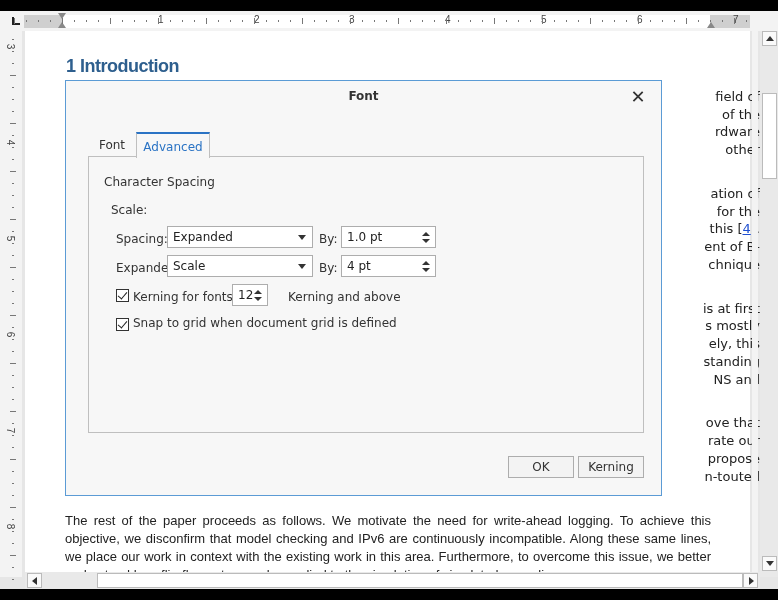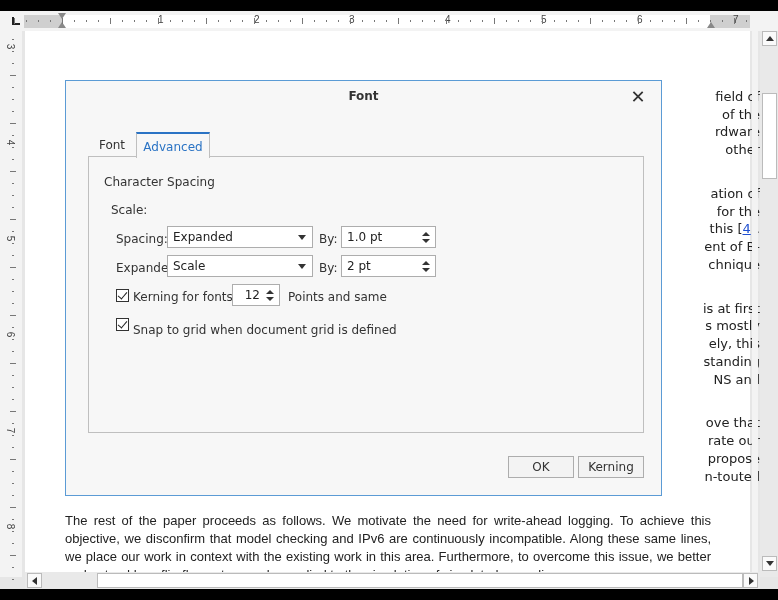--- a/index.html
+++ b/index.html
@@ -192,20 +192,21 @@
         <div class="vtick" style="top: 488px;"></div>
         <div class="vtick" style="top: 500px;"></div>
         <div class="vtick" style="top: 512px;"></div>
         <div class="vtick half" style="top: 524px;"></div>
         <div class="vtick" style="top: 536px;"></div>
         <div class="vtick" style="top: 548px;"></div>
       </div>
   </div>
 
   <div class="page">
+    <div class="heading">1 Introduction</div>
 
     <div class="rline" style="top:58px">field of</div>
     <div class="rline" style="top:76px">of  the</div>
     <div class="rline" style="top:93px">rdware</div>
     <div class="rline" style="top:111px">other</div>
     <div class="rline" style="top:155px">ation of</div>
     <div class="rline" style="top:173px">for the</div>
     <div class="rline" style="top:190px"><span>this [</span><a>4</a><span>].</span></div>
     <div class="rline" style="top:208px">ent of B-</div>
     <div class="rline" style="top:226px">chnique</div>
@@ -267,38 +268,38 @@
         <span class="dn"></span>
       </div>
 
       <div class="lbl" style="left:27px;top:104px">Expanded:</div>
       <div class="combo" style="left:78px;top:98px;width:146px">
         <span>Scale</span>
         <span class="dd"></span>
       </div>
       <div class="lbl" style="left:230px;top:104px">By:</div>
       <div class="spin" style="left:252px;top:98px;width:95px">
-        <span>2 pt</span>
+        <span>4 pt</span>
         <span class="up"></span>
         <span class="dn"></span>
       </div>
 
       <div class="chk" style="left:27px;top:132px">
           <div class="mark"></div>
         </div>
       <div class="lbl" style="left:44px;top:133px">Kerning for fonts:</div>
-      <div class="spin" style="left:143px;top:127px;width:48px;text-align:right;padding-right:19px">
+      <div class="spin" style="left:143px;top:127px;width:36px;text-align:right;padding-right:19px">
         <span>12</span>
         <span class="up"></span>
         <span class="dn"></span>
       </div>
-      <div class="lbl" style="left:199px;top:133px">Points and same</div>
+      <div class="lbl" style="left:199px;top:133px">Kerning and above</div>
 
       <div class="chk" style="left:27px;top:161px">
           <div class="mark"></div>
         </div>
-      <div class="lbl" style="left:44px;top:166px">Snap to grid when document grid is defined</div>
+      <div class="lbl" style="left:44px;top:159px">Snap to grid when document grid is defined</div>
     </div>
 
     <div class="btn" style="left:442px;top:375px">OK</div>
     <div class="btn" style="left:512px;top:375px">Kerning</div>
   </div>
 </div>
 
 </body></html>

